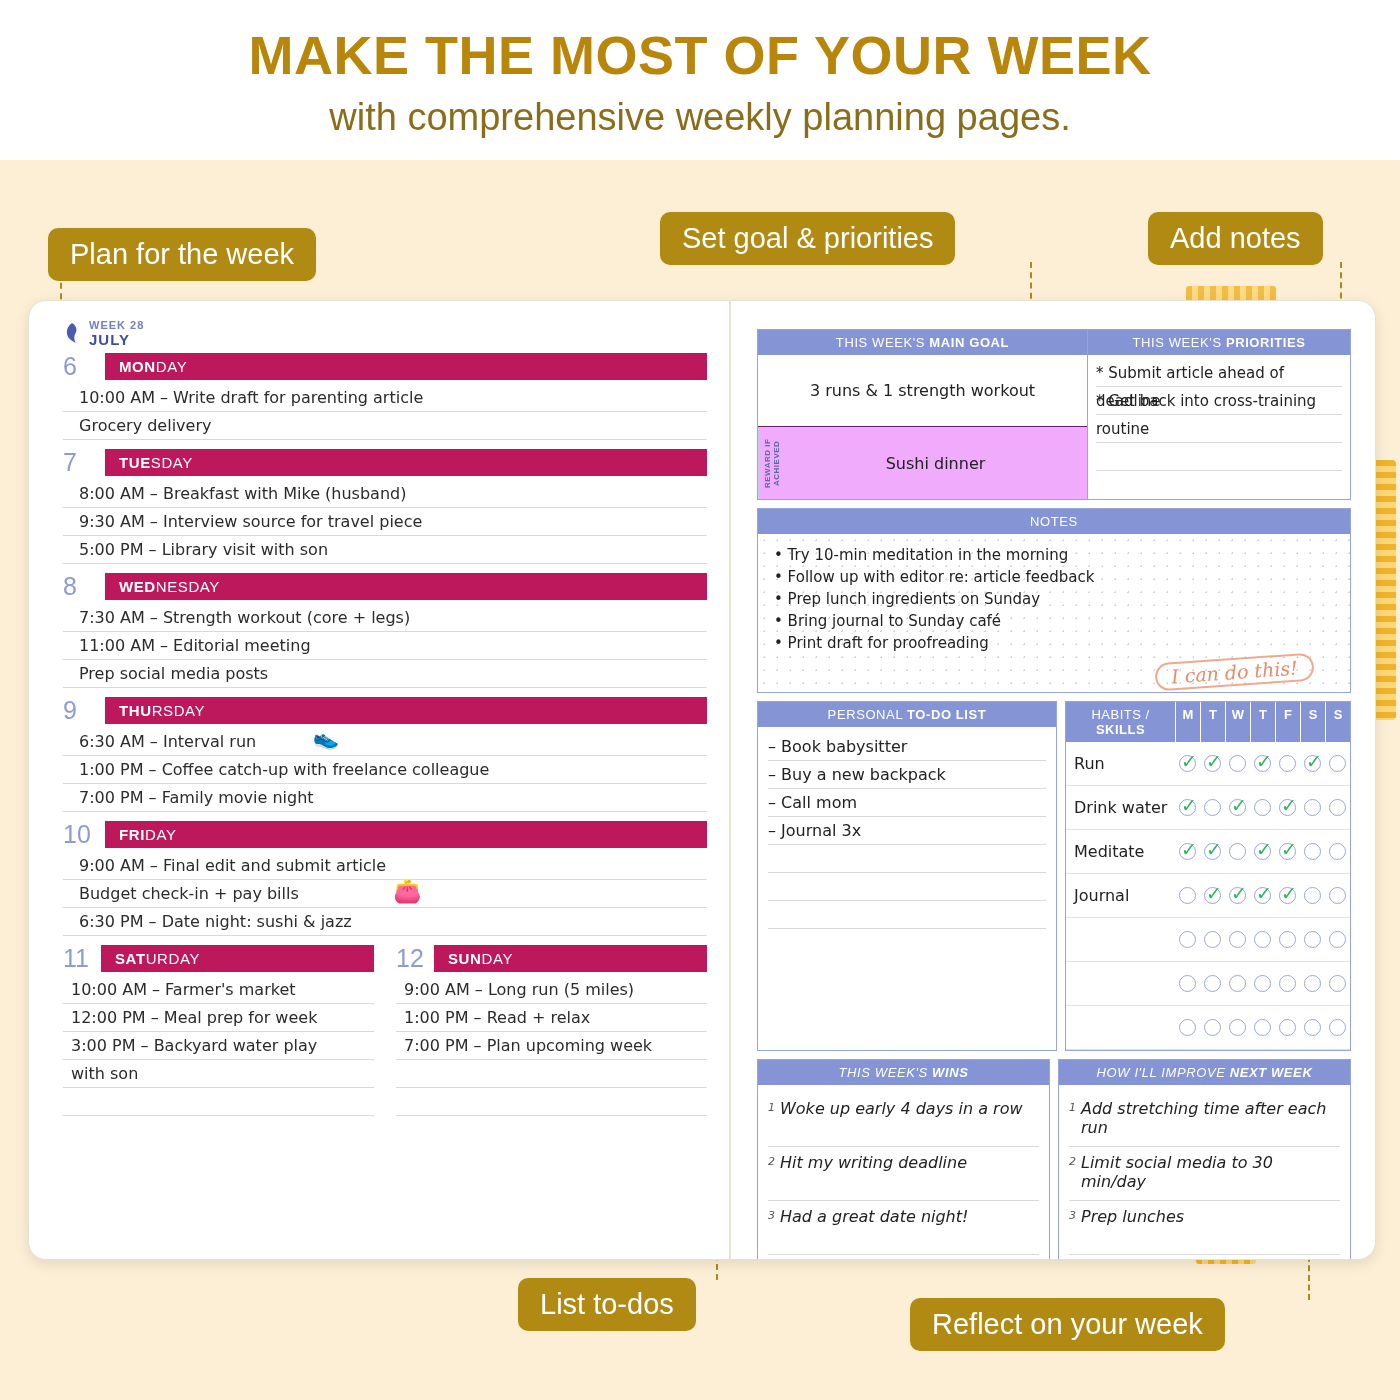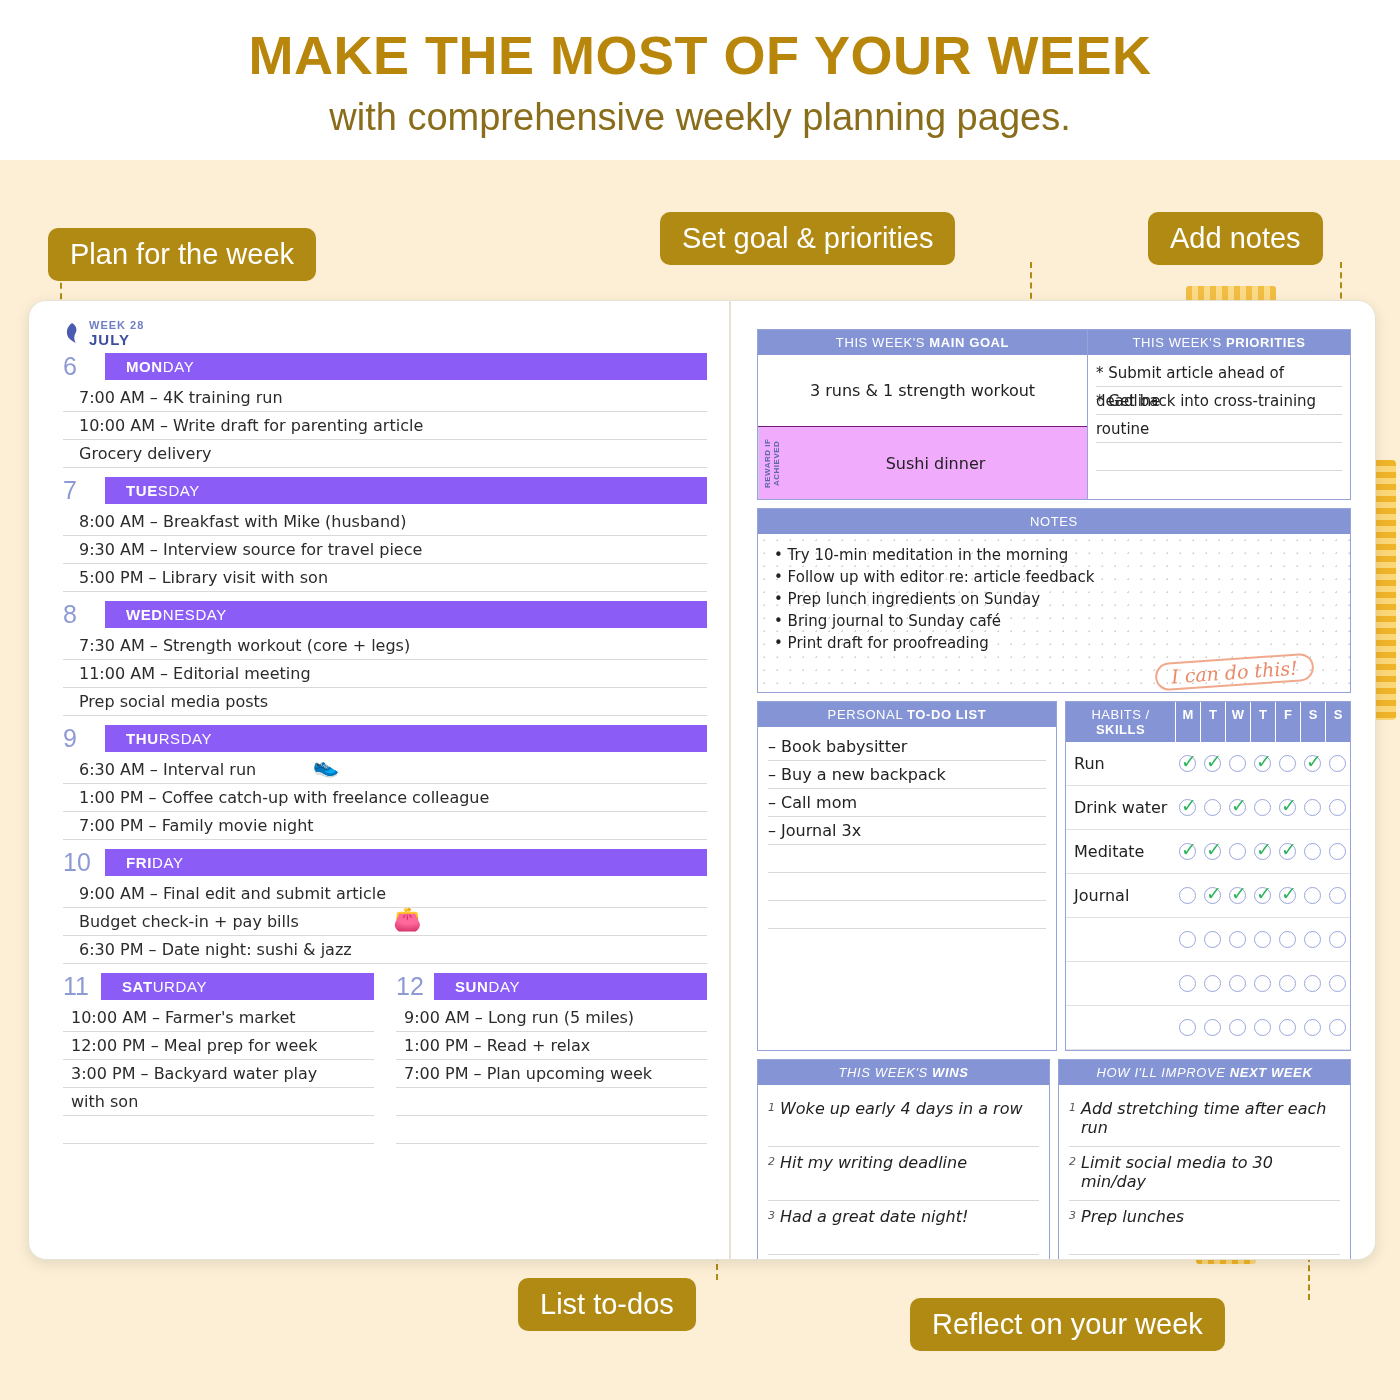--- a/index.html
+++ b/index.html
@@ -83,22 +83,22 @@
   
   .left-page { position:absolute; left:0; top:0; width:700px; height:960px; padding:18px 22px 0 34px;}
   .brand { display:flex; align-items:flex-start; gap:8px; margin-bottom:4px;}
   .brand-mark { width:18px;height:22px; margin-top:3px;}
   .brand-week { font-size:11px; color:#6f7fc4; letter-spacing:1px; font-weight:bold;}
   .brand-month { font-size:15px; color:#3f4fa0; letter-spacing:1px; font-weight:bold;}
   .day-block { margin-bottom:8px; }
   .day-head { display:flex; align-items:center; gap:8px; }
   .day-num { font-size:25px; color:#8e9ad4; width:34px; text-align:left; font-weight:normal;}
   .day-bar {
-    flex:1; background:#8b5cf6; color:#fff; font-size:15px;
-    padding:5px 21px; letter-spacing:0.6px;
+    flex:1; background:#be185d; color:#fff; font-size:15px;
+    padding:5px 14px; letter-spacing:0.6px;
   }
   .day-bar b { font-weight:bold; }
   .lines { margin-top:3px; }
   .line {
     border-bottom:1px solid #d9d9d9;
     height:28px; line-height:28px;
     font-family:"DejaVu Sans", sans-serif;
     font-size:16px; color:#2b2b2b;
     padding-left:16px; position:relative;
   }
@@ -219,21 +219,20 @@
         <div class="brand-month">JULY</div>
       </div>
     </div>
 
     <div class="day-block">
       <div class="day-head">
         <div class="day-num">6</div>
         <div class="day-bar"><b>MON</b><span>DAY</span></div>
       </div>
       <div class="lines">
-        <div class="line">7:00 AM – 4K training run</div>
         <div class="line">10:00 AM – Write draft for parenting article</div>
         <div class="line">Grocery delivery</div>
       </div>
     </div>
 
     <div class="day-block">
       <div class="day-head">
         <div class="day-num">7</div>
         <div class="day-bar"><b>TUE</b><span>SDAY</span></div>
       </div>

